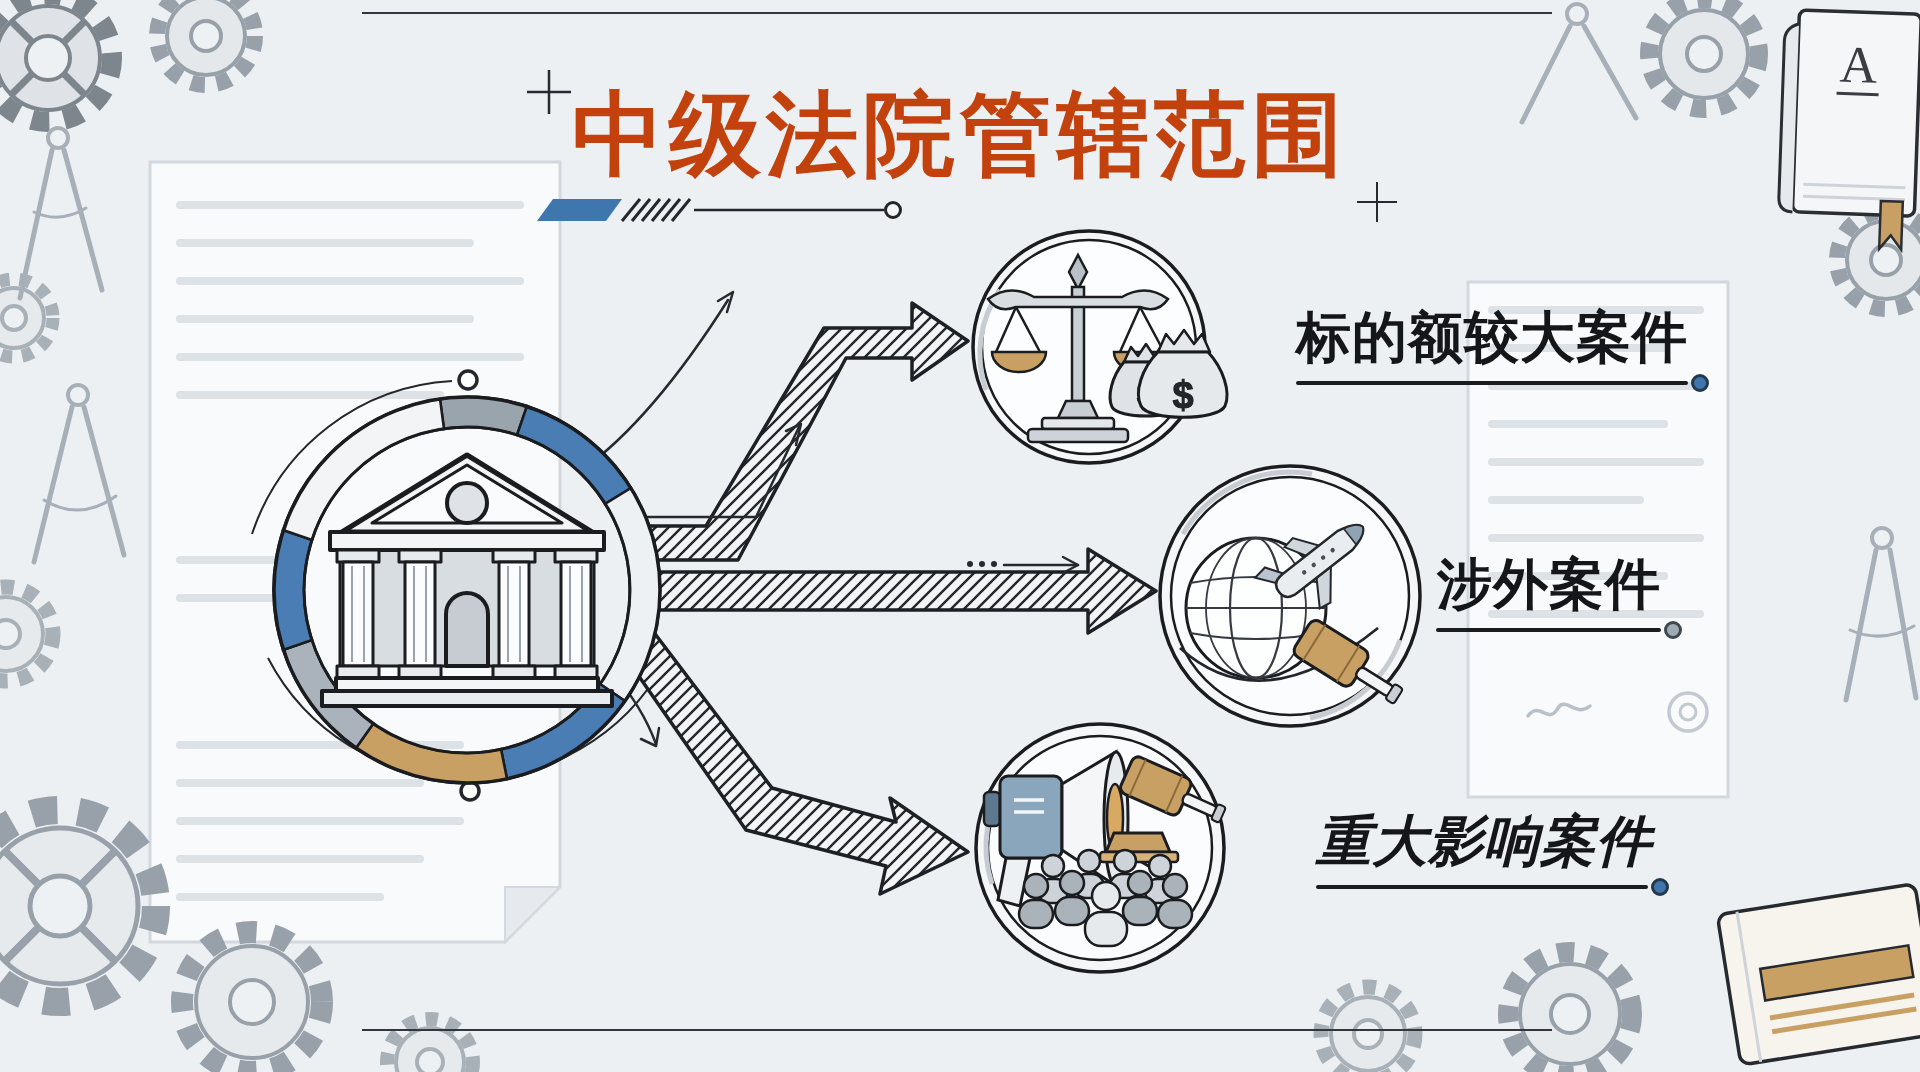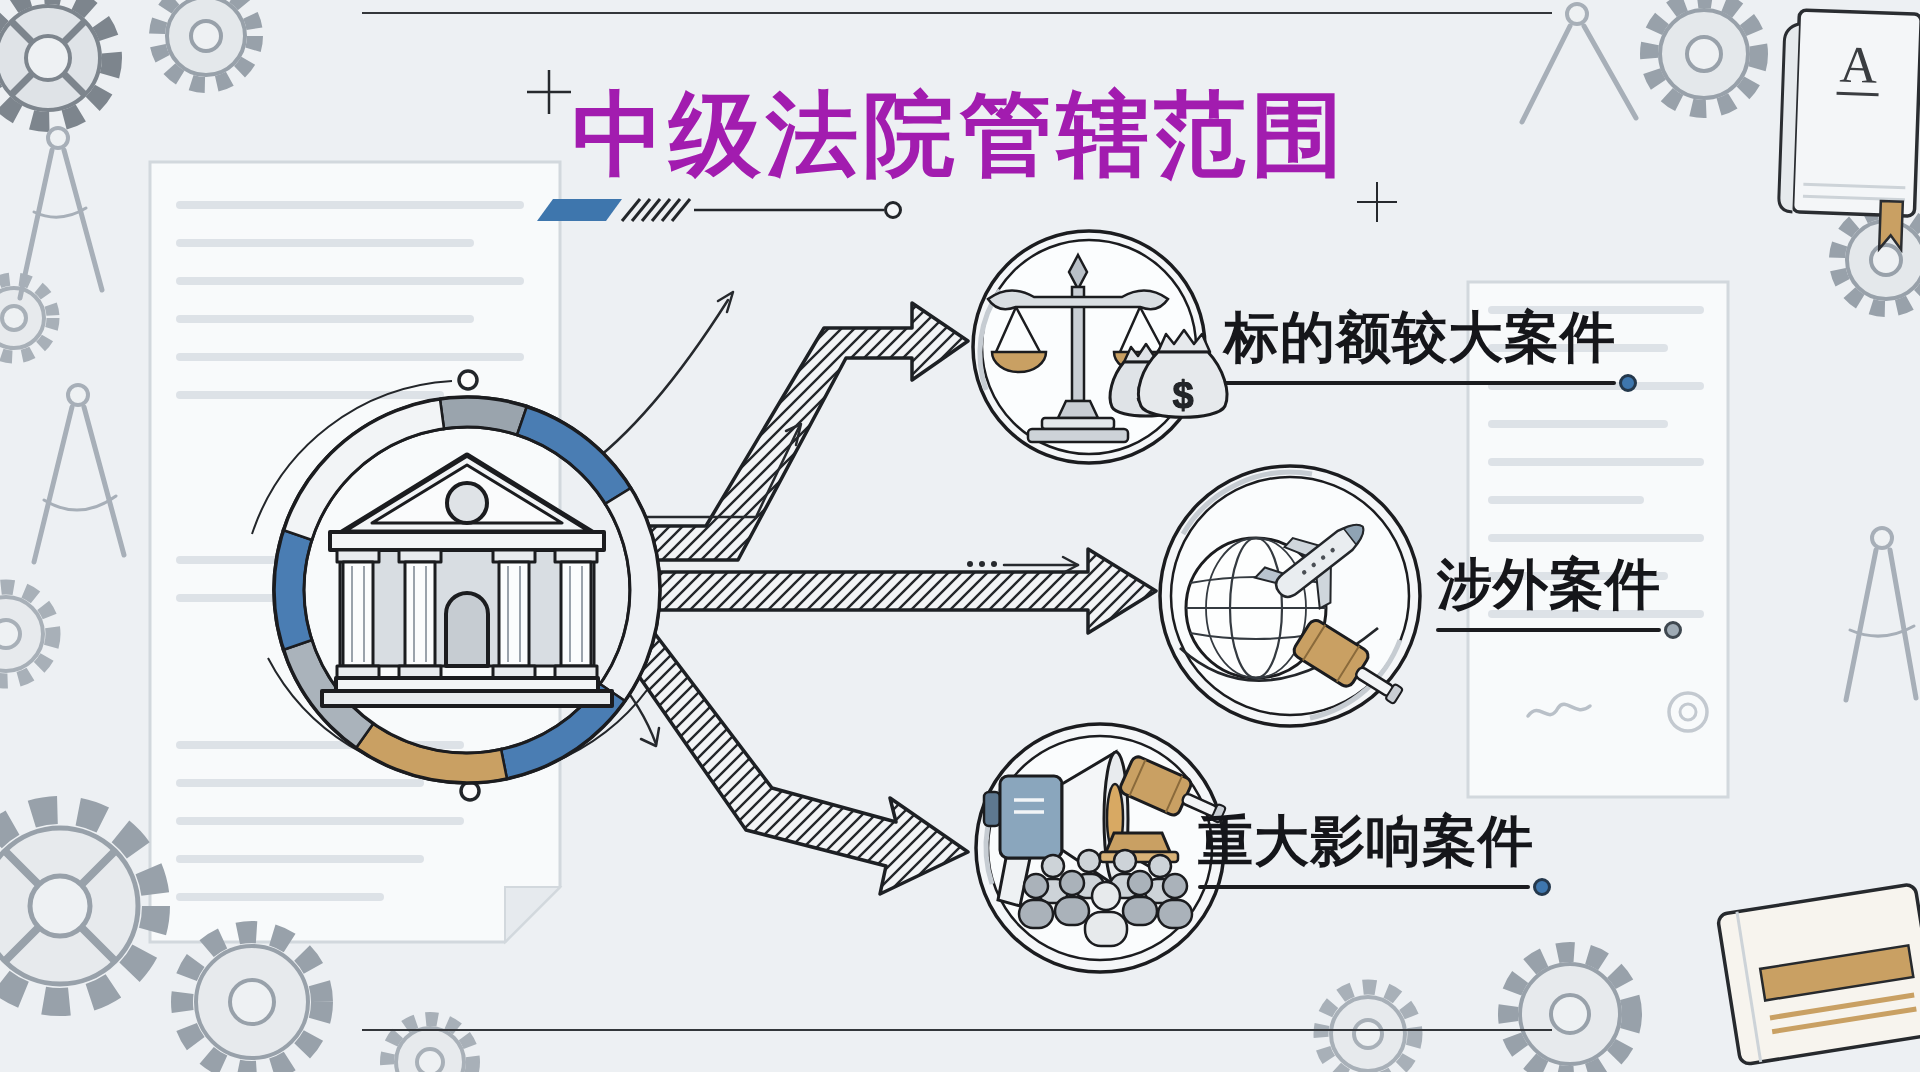--- a/index.html
+++ b/index.html
@@ -5,34 +5,34 @@
   html,body{margin:0;padding:0;background:#dfe3e8;}
   .stage{
     position:relative;width:1920px;height:1072px;margin:0 auto;
     background:#edf0f3;overflow:hidden;
     font-family:"Liberation Sans","DejaVu Sans",sans-serif;
   }
   .stage svg.art{position:absolute;left:0;top:0;}
   .page-title{
     position:absolute;left:572px;top:84px;margin:0;
     font-size:92px;font-weight:900;letter-spacing:5px;line-height:1.1;
-    color:#a21caf;white-space:nowrap;
+    color:#c2410c;white-space:nowrap;
   }
   .branch-label{position:absolute;color:#15161a;}
   .branch-text{font-size:55px;font-weight:900;letter-spacing:1px;line-height:1.15;white-space:nowrap;}
   .branch-line{position:relative;height:4px;background:#1b1c1f;margin-top:12px;border-radius:2px;}
   .branch-dot{
     position:absolute;right:-21px;top:-7px;width:18px;height:18px;border-radius:50%;
     box-sizing:border-box;border:3px solid #24384c;
   }
   .dot-blue{background:#3e76ad;}
   .dot-gray{background:#9fabb5;border-color:#3f4850;}
-  #label-1{left:1224px;top:306px;} #label-1 .branch-line{width:392px;}
+  #label-1{left:1296px;top:306px;} #label-1 .branch-line{width:392px;}
   #label-2{left:1436px;top:553px;text-align:right;} #label-2 .branch-line{width:225px;}
-  #label-3{left:1198px;top:810px;} #label-3 .branch-line{width:332px;}
+  #label-3{left:1316px;top:810px;font-style:italic;} #label-3 .branch-line{width:332px;}
 </style>
 </head>
 <body>
 
 <div class="stage">
 
 <svg class="art" width="1920" height="1072" viewBox="0 0 1920 1072">
   <defs>
     <pattern id="hatch" width="13" height="13" patternUnits="userSpaceOnUse">
       <rect width="13" height="13" fill="#f2f4f6"></rect>

